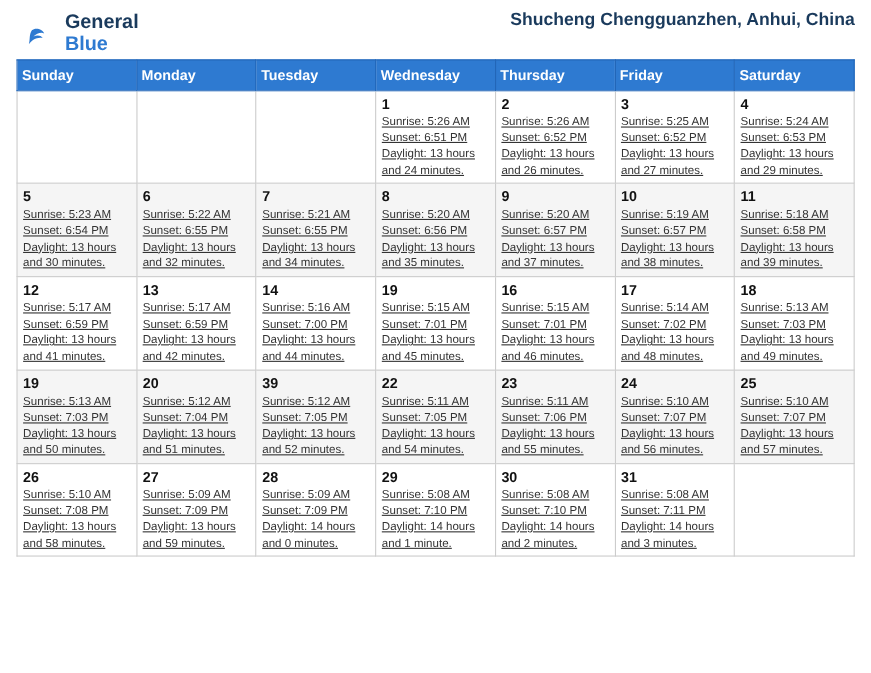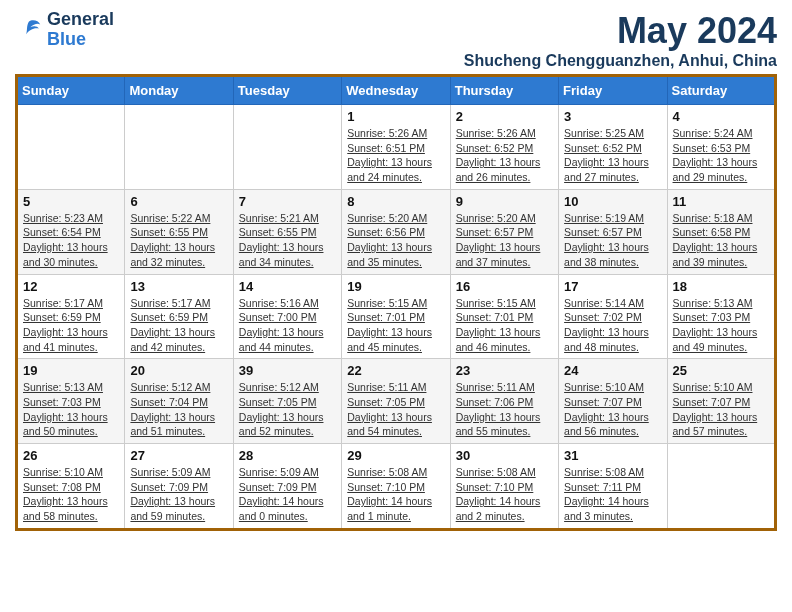--- a/index.html
+++ b/index.html
@@ -11,22 +11,22 @@
       padding: 10px 15px;
     }
     .header {
       display: flex;
       justify-content: space-between;
       align-items: flex-start;
       margin-bottom: 4px;
     }
     .logo {
       display: flex;
-      align-items: center;
-      gap: 4px;
+      align-items: flex-end;
+      gap: 16px;
     }
     .logo-bird {
       width: 28px;
       height: 28px;
     }
     .title-block {
       text-align: right;
     }
     .month-title {
       font-size: 36px;
@@ -34,21 +34,21 @@
       color: #1a3a5c;
     }
     .location-title {
       font-size: 16px;
       font-weight: bold;
       color: #1a3a5c;
     }
     .calendar {
       width: 100%;
       border-collapse: collapse;
-      border: 3px solid #a16207;
+      border: 1px solid #a16207;
     }
     .calendar th {
       background: #2e7ad1;
       color: #fff;
       font-size: 13px;
       font-weight: bold;
       padding: 6px 4px;
       text-align: left;
       border: 1px solid #2266b8;
     }
@@ -88,21 +88,20 @@
   <div class="logo">
     <svg class="logo-bird" viewBox="0 0 40 40">
       <path d="M20 8 C24 4, 34 6, 36 12 C32 10, 26 12, 22 16 C26 14, 32 14, 34 18 C28 16, 20 20, 16 26 C18 20, 16 14, 20 8Z" fill="#2e7ad1"></path>
     </svg>
     <div>
       <div style="font-size:18px;font-weight:bold;color:#1a3a5c;line-height:1.1;">General</div>
       <div style="font-size:18px;font-weight:bold;color:#2e7ad1;line-height:1.1;">Blue</div>
     </div>
   </div>
   <div class="title-block">
-    <div class="month-title">May 2024</div>
     <div class="location-title">Shucheng Chengguanzhen, Anhui, China</div>
   </div>
 </div>
 
 <table class="calendar">
   <thead>
     <tr>
     <th>Sunday</th>
         <th>Monday</th>
         <th>Tuesday</th>

